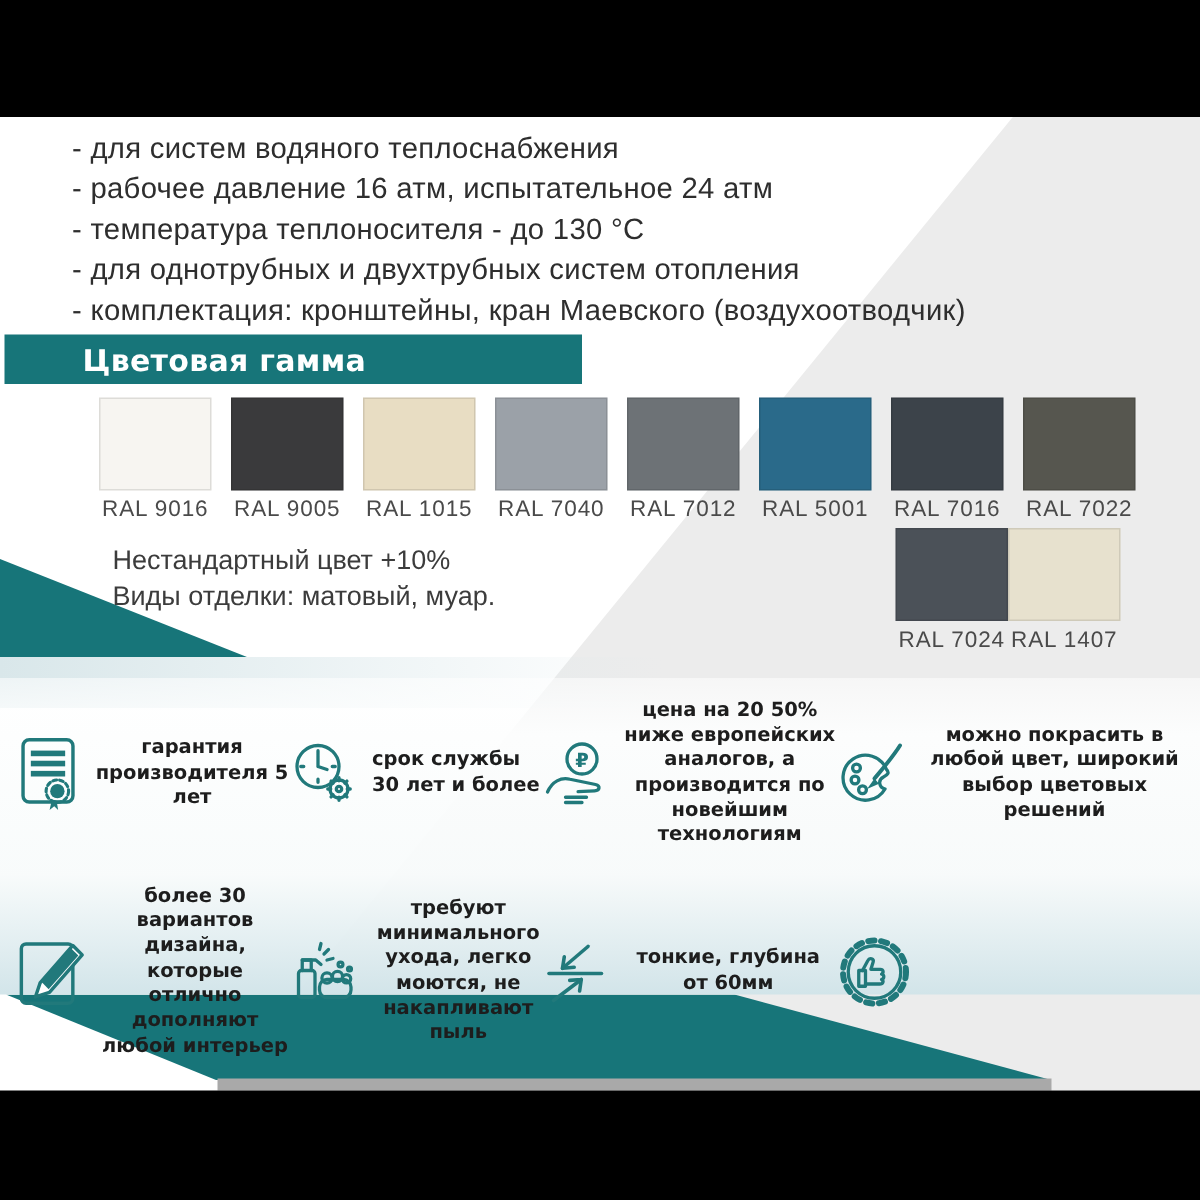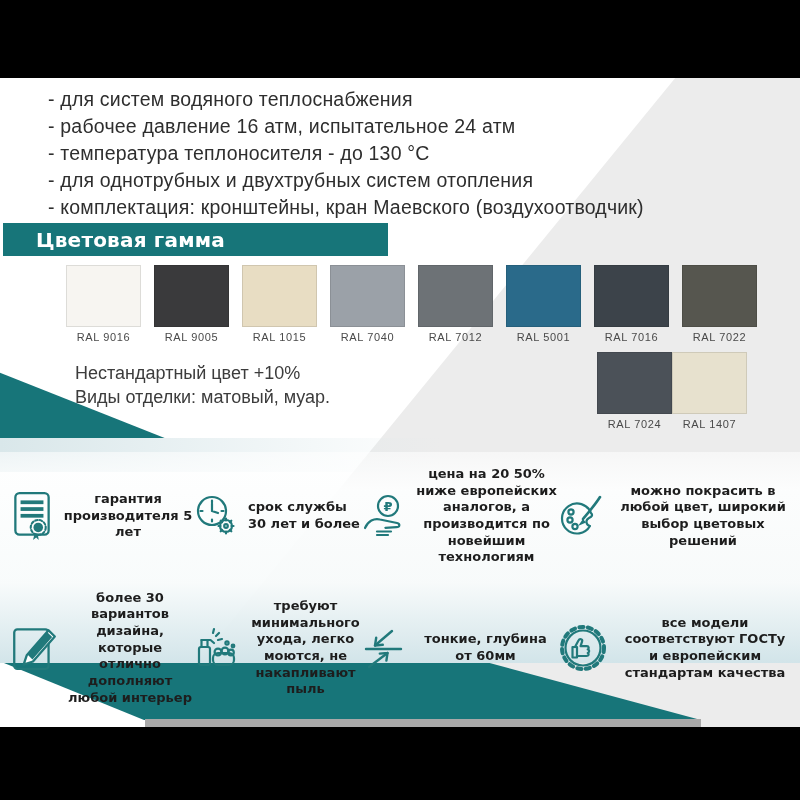--- a/index.html
+++ b/index.html
@@ -25,21 +25,21 @@
     background:linear-gradient(90deg,#d9e7ea 0%, rgba(255,255,255,0) 85%);
   }
   .features-panel{
     left:0;top:452px;width:800px;height:211px;
     background:linear-gradient(180deg, rgba(255,255,255,0.55) 0%, rgba(253,254,254,0.95) 18%, rgba(248,251,251,0.95) 62%, rgba(209,228,233,0.97) 100%);
   }
 
   
   .teal-header-bar{
     left:3px;top:223px;width:385px;height:33px;background:#177579;
-    display:flex;align-items:center;padding-left:33px;box-sizing:border-box;
+    display:flex;align-items:center;padding-left:52px;box-sizing:border-box;
   }
   .teal-header-bar .title{
     color:#fff;font-family:"DejaVu Sans", sans-serif;font-weight:bold;font-size:20px;letter-spacing:.2px;
   }
   .teal-wedge-left{
     left:0;top:367px;width:168px;height:71px;background:#177579;
     clip-path:polygon(0 8%, 98% 100%, 0 100%);
   }
   .teal-ribbon-bottom{
     left:0;top:663px;width:800px;height:57px;background:#177579;
@@ -48,21 +48,21 @@
 
   
   .specs{left:48px;top:86px;width:620px;color:#2e2e2e;}
   .spec-line{font-size:19.5px;line-height:27px;font-weight:400;letter-spacing:.2px;}
 
   
   .swatch-row1{left:66px;top:265px;display:flex;gap:13px;}
   .swatch-row2{left:597px;top:352px;display:flex;gap:0;}
   .swatch-cell{width:75px;display:flex;flex-direction:column;align-items:center;}
   .swatch{width:75px;height:62px;border:1px solid rgba(0,0,0,0.10);box-sizing:border-box;}
-  .swatch-label{margin-top:4px;font-size:11px;letter-spacing:.6px;color:#4a4a4a;white-space:nowrap;}
+  .swatch-label{margin-top:4px;font-size:15px;letter-spacing:.6px;color:#4a4a4a;white-space:nowrap;}
 
   
   .notes{left:75px;top:361px;color:#3c3c3c;}
   .note-line{font-size:18px;line-height:24px;}
 
   
   .features-grid{
     left:10px;top:466px;width:782px;
     display:grid;grid-template-columns:183px 168px 196px 235px;row-gap:24px;
   }
@@ -266,20 +266,19 @@
 
   <div class="feature">
     <span class="ficon">
       <svg width="52" height="52" viewBox="0 0 52 52" fill="none" stroke="#21797b" stroke-width="2.2" stroke-linecap="round" stroke-linejoin="round">
         <circle cx="26" cy="26" r="17.5"></circle>
         <circle cx="26" cy="26" r="21" stroke-width="4" stroke-dasharray="4.2 4.4"></circle>
         <rect x="15.5" y="25" width="4.5" height="10.5"></rect>
         <path d="M20 34 h9.5 c2.2 0 3 -2 1.2 -3 c2 -.7 2 -3.2 0 -3.6 c1.7 -.9 1.2 -3.2 -.8 -3.2 h-6.3 l1.5 -4.8 c.7 -2.2 -2.4 -3.3 -3.5 -1.1 l-3.6 6.7"></path>
       </svg>
     </span>
-    <span class="ftext">все модели соответствуют ГОСТу и европейским стандартам качества</span>
   </div>
 
 </div>
 
 <div class="abs bar-top"></div>
 <div class="abs progress-strip"></div>
 <div class="abs bar-bottom"></div>
 
 </body></html>

